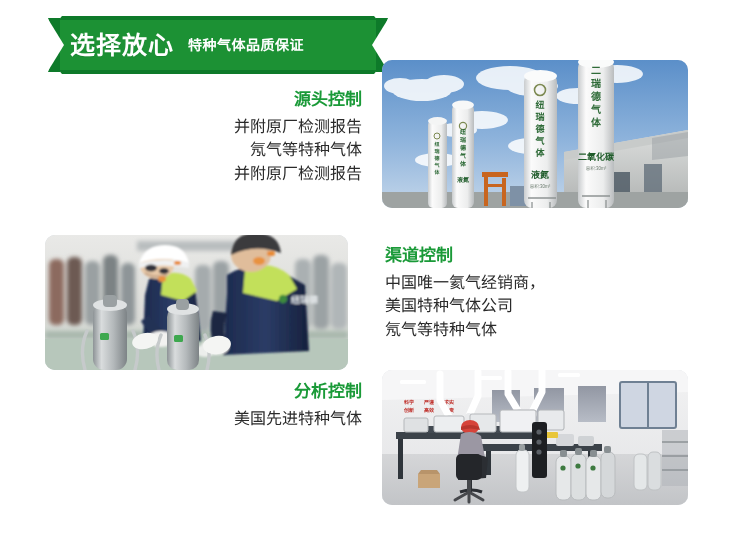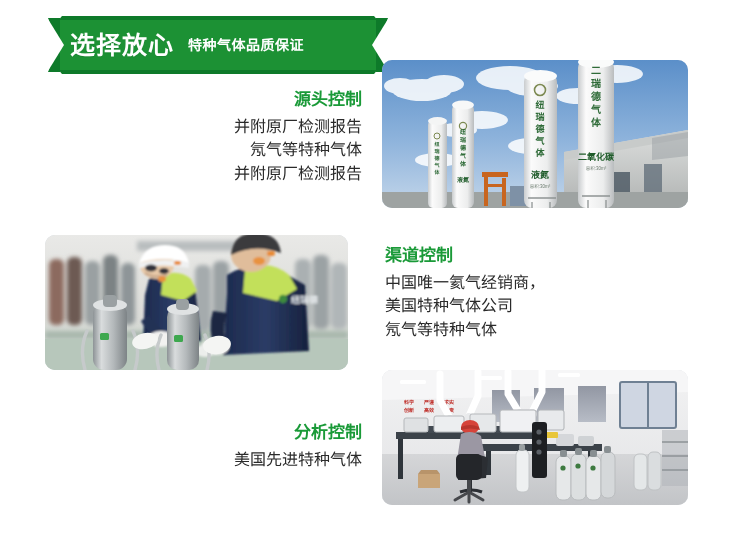--- a/index.html
+++ b/index.html
@@ -86,21 +86,21 @@
   .block .heading{
     color:#1a9a38;font-size:17px;font-weight:bold;
     line-height:1.45;margin:4px 0 2px 0;
   }
   .block .line{
     color:#2a2a2a;font-size:16px;line-height:1.48;
     white-space:nowrap;
   }
   #block-source{left:100px;top:84px;width:262px;text-align:right;}
   #block-channel{left:385px;top:240px;width:300px;text-align:left;}
-  #block-analysis{left:100px;top:417px;width:262px;text-align:right;}
+  #block-analysis{left:100px;top:376px;width:262px;text-align:right;}
 </style>
 </head>
 <body>
 
 <div class="page">
 
   <div class="banner">
     <div class="cap-t"></div>
     <div class="cap-b"></div>
     <div class="shape"></div>

